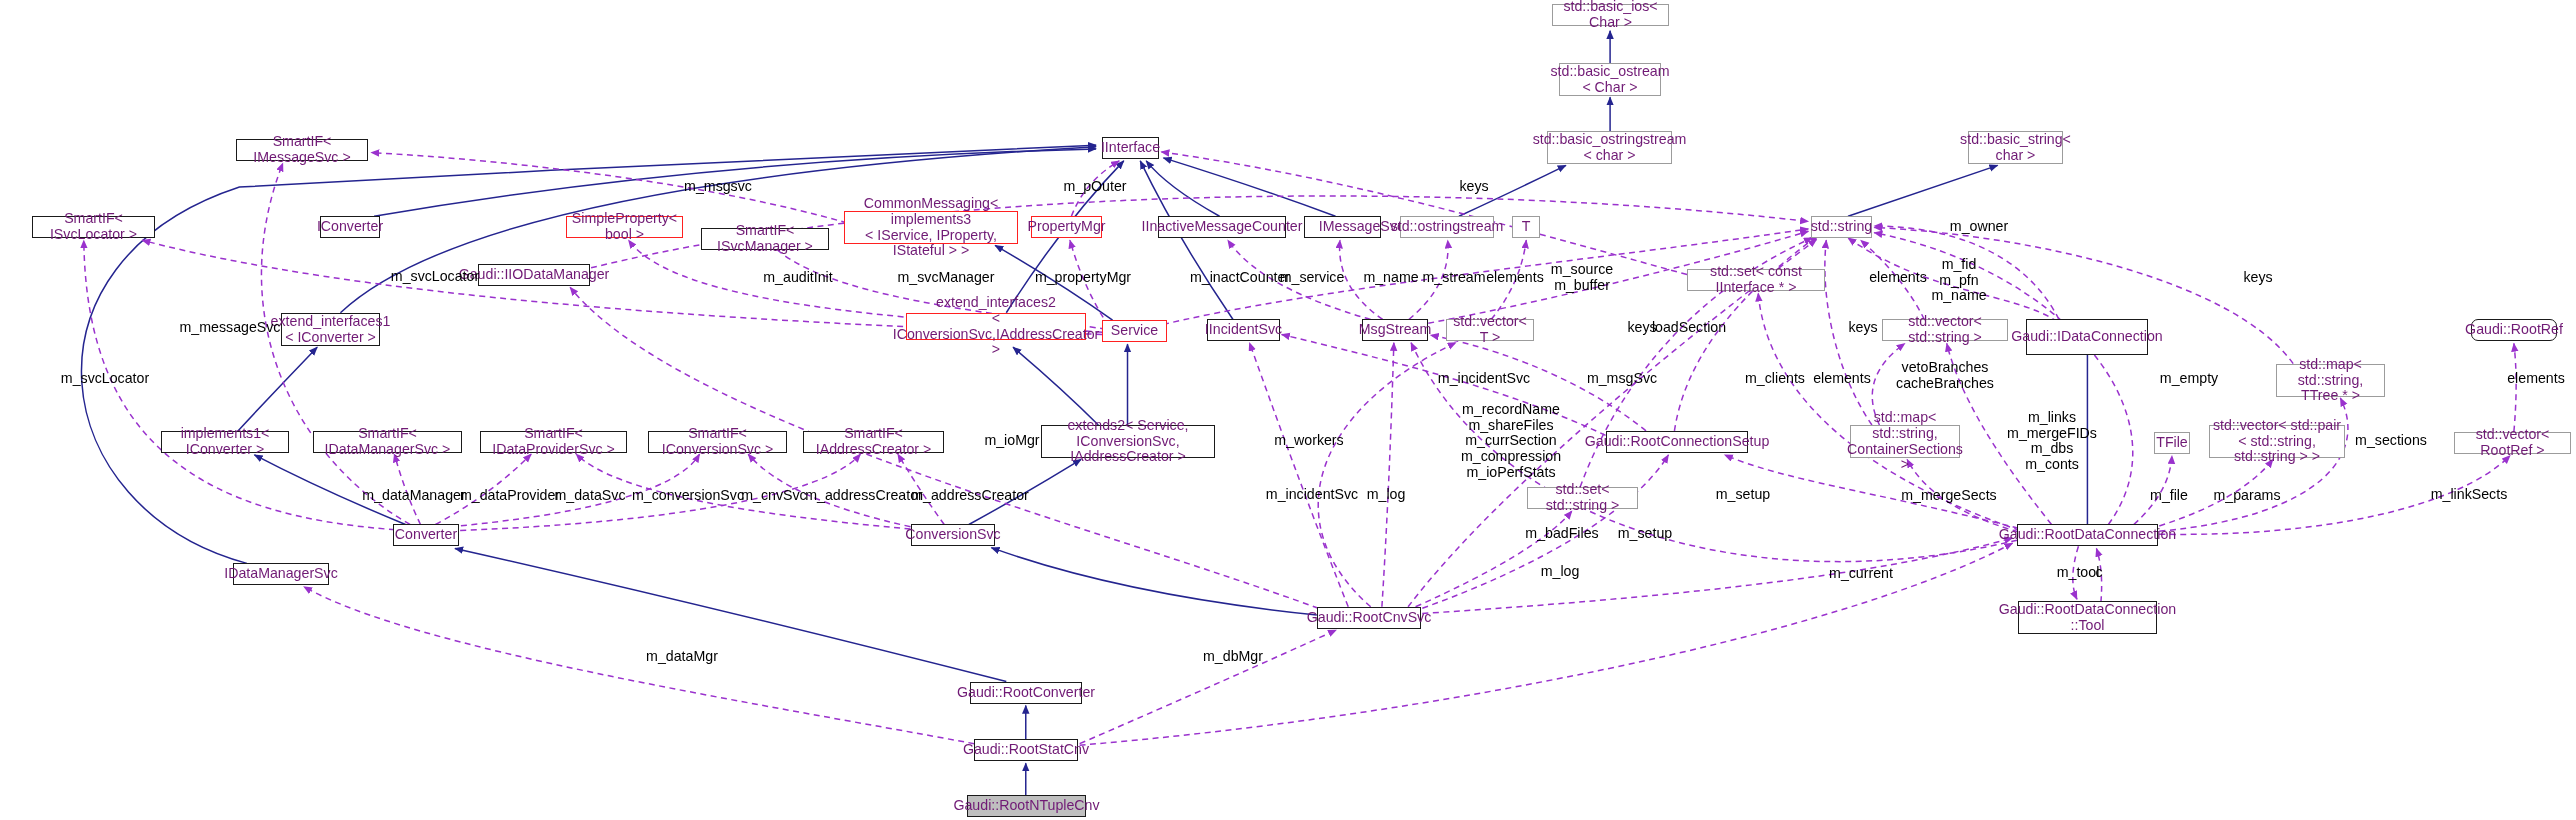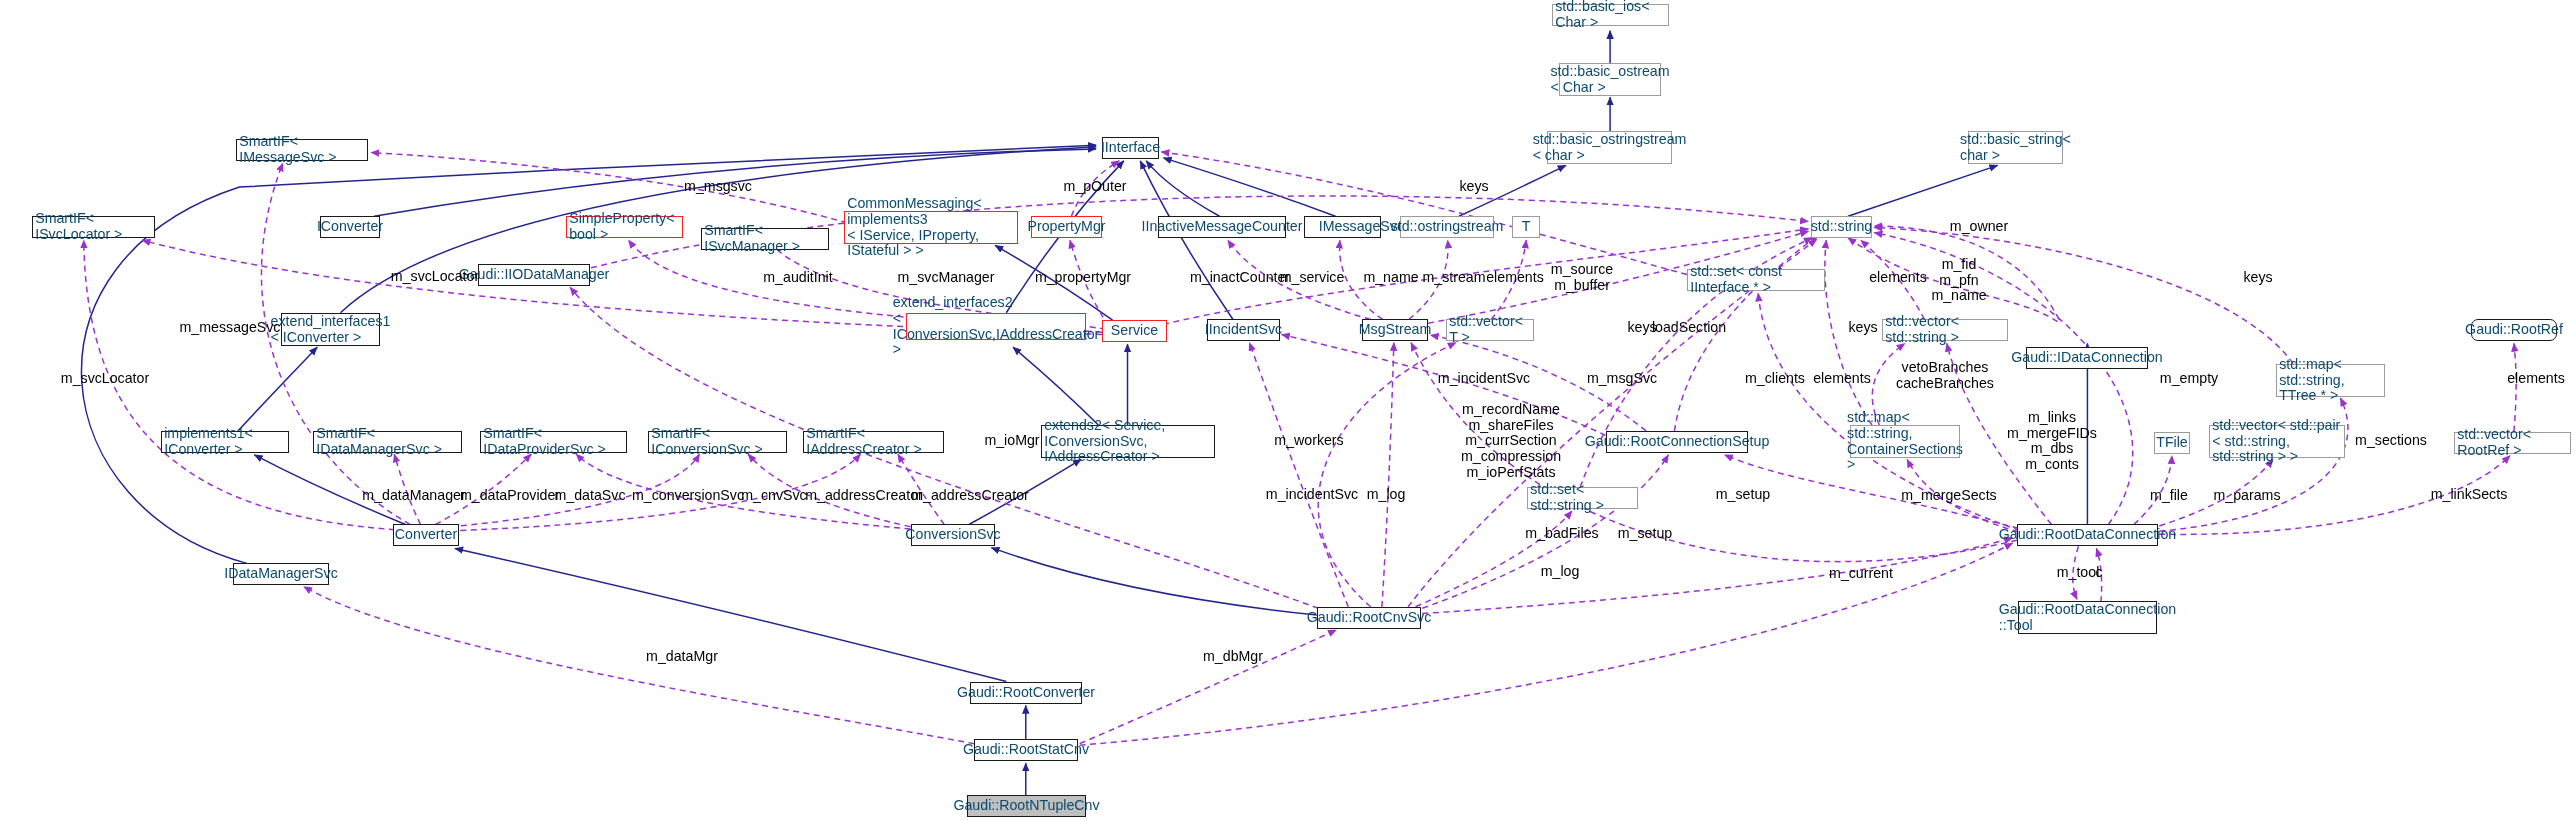--- a/index.html
+++ b/index.html
@@ -12,23 +12,23 @@
   }
   svg.edge-layer{position:absolute;left:0;top:0;width:2576px;height:820px;}
   .edge-solid{fill:none;stroke:#24248f;stroke-width:2;}
   .edge-dashed{fill:none;stroke:#9a32cd;stroke-width:2;stroke-dasharray:8 6;}
   .node{
     position:absolute;
     display:flex;align-items:center;justify-content:center;
     box-sizing:border-box;
     background:#ffffff;
     border:0.7px solid #9c9c9c;
-    color:#0c4a6e;
+    color:#701a75;
     font-size:14.2px;line-height:15.7px;
-    text-align:left;white-space:pre-line;
+    text-align:center;white-space:pre-line;
     padding:0 2.2px;
     cursor:pointer;
   }
   .node.linked{border:1.5px solid #1a1a1a;}
   .node.red{border:1.5px solid #ff2020;}
   .node.focus{background:#bfbfbf;border:1.5px solid #1a1a1a;}
   .edge-label{
     position:absolute;transform:translate(-50%,-50%);
     color:#000000;font-size:14.2px;line-height:15.7px;
     white-space:pre;text-align:center;
@@ -147,21 +147,21 @@
 &lt; IService, IProperty, IStateful &gt; &gt;</div>
       <div class="node red" style="left: 1031px; top: 216px; width: 71px; height: 22px;">PropertyMgr</div>
       <div class="node linked" style="left: 1158px; top: 216px; width: 128px; height: 22px;">IInactiveMessageCounter</div>
       <div class="node linked" style="left: 1304px; top: 216px; width: 77px; height: 22px; padding-left: 40px;">IMessageSvc</div>
       <div class="node plain" style="left: 1400px; top: 216px; width: 94px; height: 22px;">std::ostringstream</div>
       <div class="node plain" style="left: 1512px; top: 216px; width: 28.4px; height: 22px;">T</div>
       <div class="node plain" style="left: 1811px; top: 216px; width: 61px; height: 22px;">std::string</div>
       <div class="node linked" style="left: 478px; top: 264px; width: 112px; height: 22px;">Gaudi::IIODataManager</div>
       <div class="node plain" style="left: 1687px; top: 269px; width: 138px; height: 22px;">std::set&lt; const IInterface * &gt;</div>
       <div class="node plain" style="left: 1882px; top: 319px; width: 126px; height: 22px;">std::vector&lt; std::string &gt;</div>
-      <div class="node linked" style="left: 2026px; top: 319px; width: 122px; height: 22px; margin-top: 28px;">Gaudi::IDataConnection</div>
+      <div class="node linked" style="left: 2026px; top: 319px; width: 122px; height: 36px;">Gaudi::IDataConnection</div>
       <div class="node linked" style="left: 2471px; top: 319px; width: 86px; height: 22px; border-radius: 7px;">Gaudi::RootRef</div>
       <div class="node linked" style="left: 281px; top: 313px; width: 99px; height: 33px;">extend_interfaces1
 &lt; IConverter &gt;</div>
       <div class="node red" style="left: 906px; top: 313px; width: 180px; height: 27px;">extend_interfaces2
 &lt; IConversionSvc,IAddressCreator &gt;</div>
       <div class="node red" style="left: 1102px; top: 320px; width: 65px; height: 22px;">Service</div>
       <div class="node linked" style="left: 1207px; top: 319px; width: 73px; height: 22px;">IIncidentSvc</div>
       <div class="node linked" style="left: 1362px; top: 319px; width: 66px; height: 22px;">MsgStream</div>
       <div class="node plain" style="left: 1446px; top: 319px; width: 88px; height: 22px;">std::vector&lt; T &gt;</div>
       <div class="node plain" style="left: 2276px; top: 364px; width: 109px; height: 33px;">std::map&lt; std::string,

